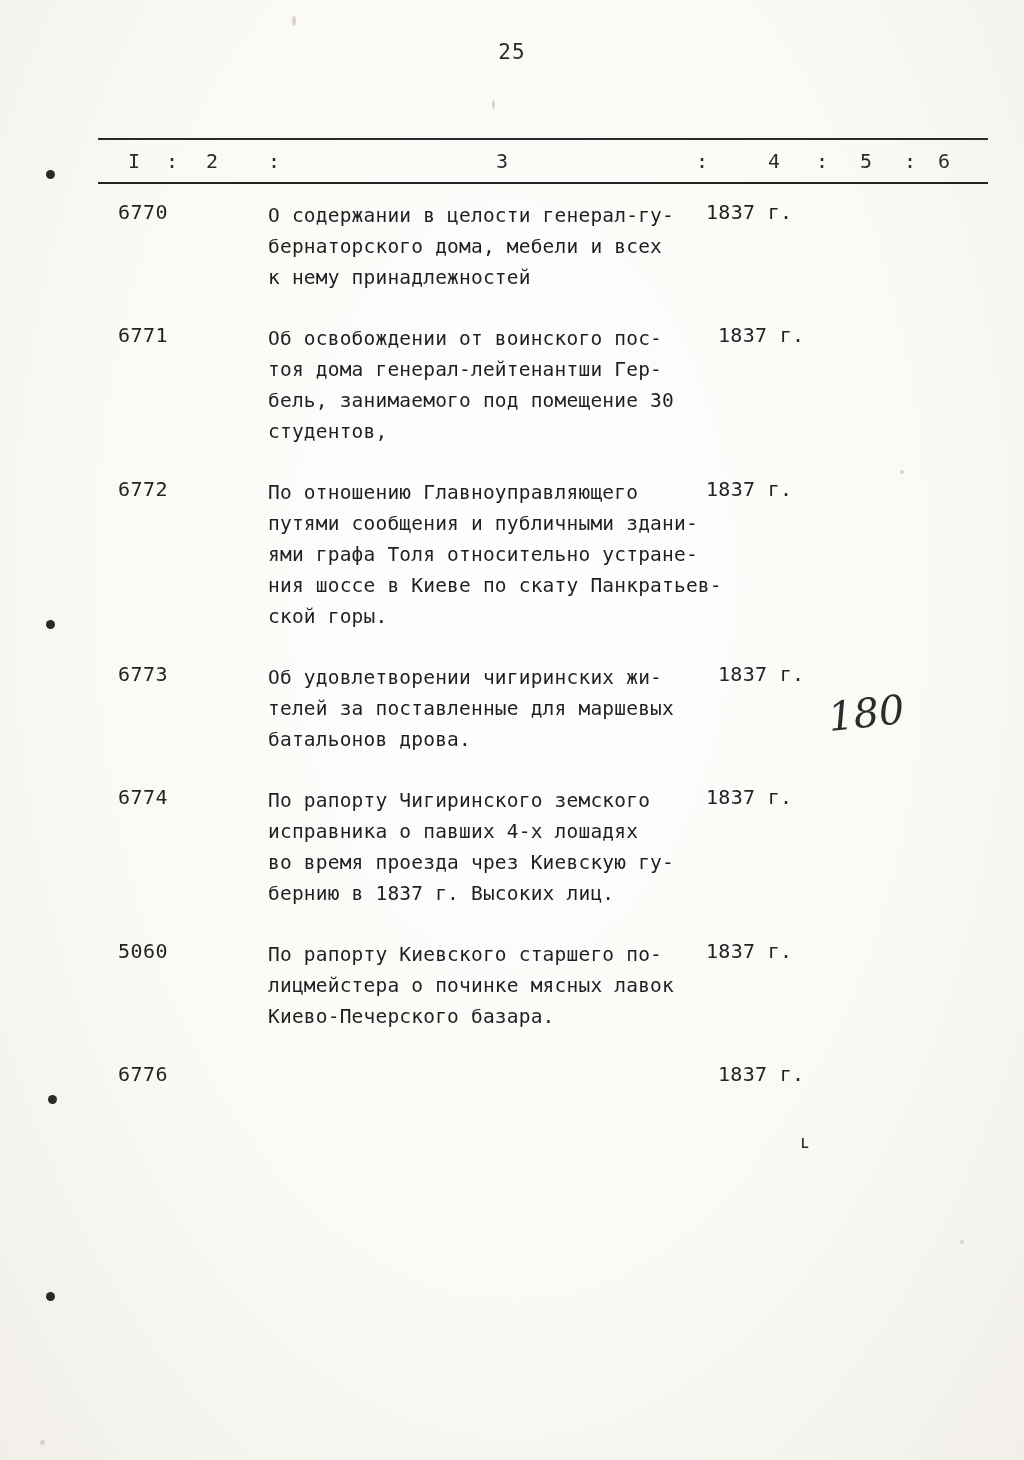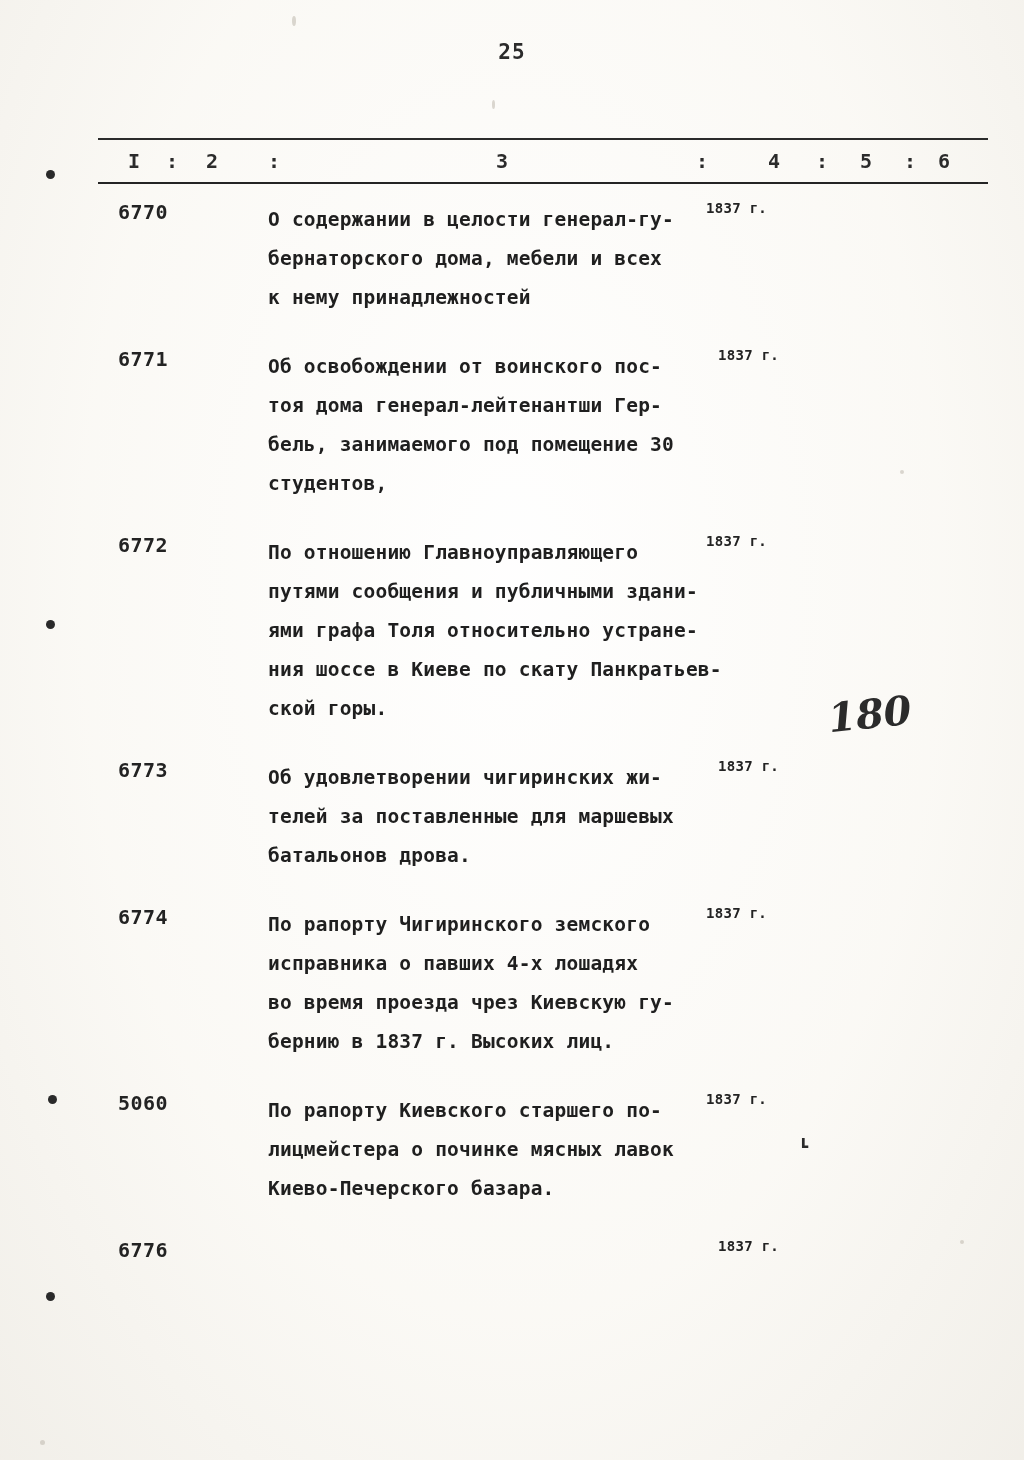--- a/index.html
+++ b/index.html
@@ -12,21 +12,20 @@
     height: 1460px;
     position: relative;
     font-family: "DejaVu Sans Mono", "Liberation Mono", monospace;
     color: #1a1a1a;
     overflow: hidden;
   }
   .page {
     position: absolute;
     inset: 0;
     background: #fbfaf7;
-    font-weight: bold;
   }
   
   .page::before {
     content: "";
     position: absolute;
     inset: 0;
     background:
       radial-gradient(ellipse at 50% 40%, rgba(255,255,255,0.9) 0%, rgba(250,248,243,0.55) 60%, rgba(238,235,228,0.75) 100%);
     pointer-events: none;
   }
@@ -91,30 +90,30 @@
     left: 20px;
     top: 0;
     font-size: 20px;
     letter-spacing: 0.5px;
     color: #232323;
   }
   .entry-body {
     margin-left: 170px;
     width: 560px;
     font-size: 19.5px;
-    line-height: 39px;
+    line-height: 31px;
     letter-spacing: 0.2px;
     color: #1f1f1f;
     white-space: pre-line;
   }
   .entry-year {
     position: absolute;
     top: 0;
     left: 608px;
-    font-size: 14px;
+    font-size: 20px;
     letter-spacing: 0.3px;
     color: #232323;
     white-space: nowrap;
   }
   .entry-year.wide { left: 620px; }
 
   .margin-note {
     position: absolute;
     left: 828px;
     top: 690px;

